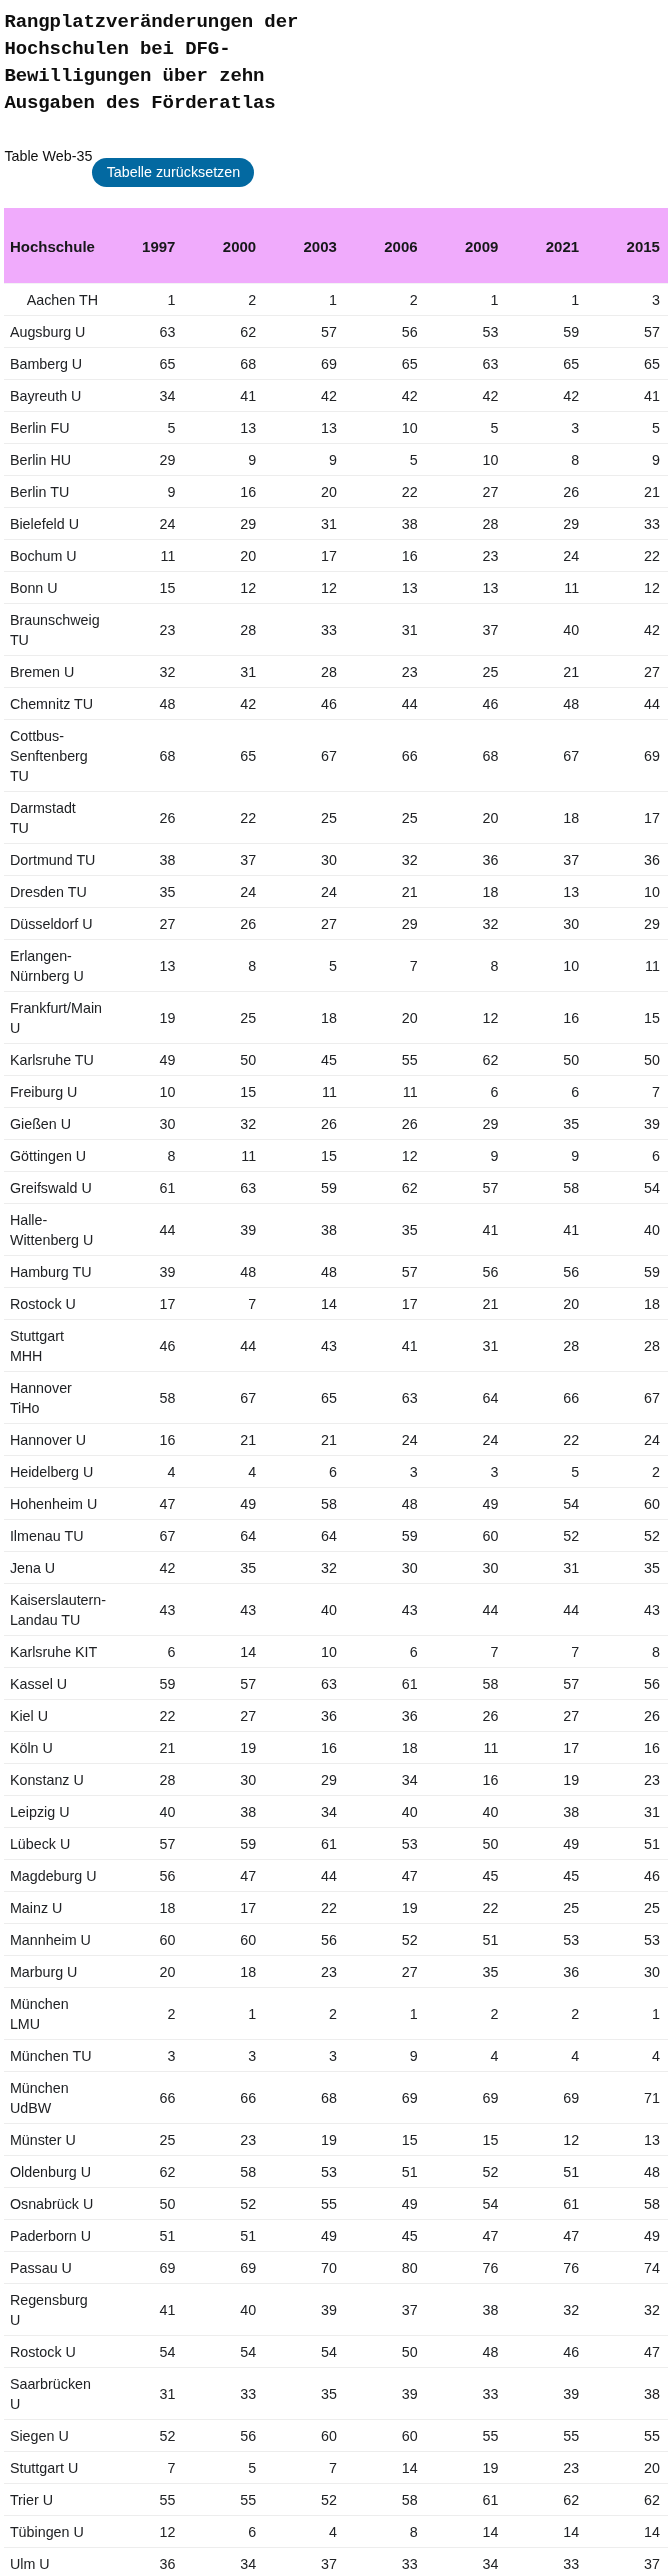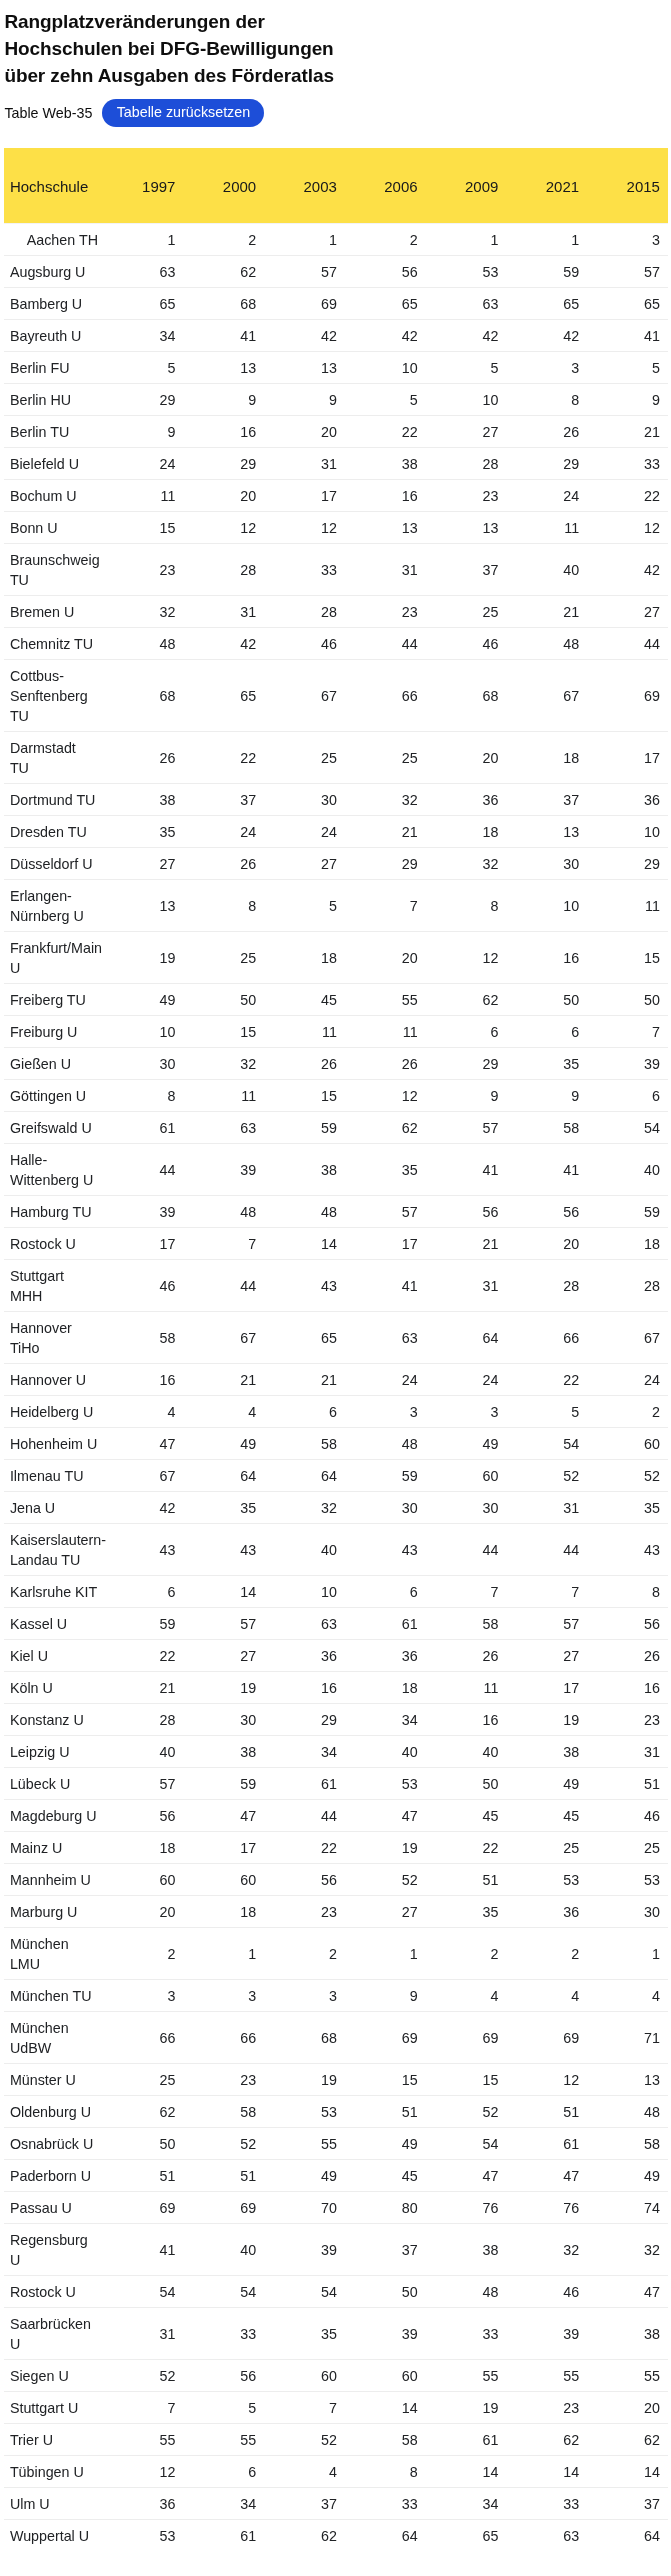--- a/index.html
+++ b/index.html
@@ -15,52 +15,53 @@
     padding: 3.3px 4.4px 16.5px 4.4px;
   }
   .title {
     font-size: 19px;
     font-weight: 700;
     line-height: 1.42;
     color: #0e0e0e;
     letter-spacing: -0.1px;
     margin: 5.5px 0 8.8px 0;
     max-width: 352px;
+    font-family: Liberation Mono, monospace;
   }
   .toolbar {
     display: flex;
     align-items: center;
-    gap: 10px;
     margin: 0 0 21px 0;
   }
   .table-label {
     font-size: 14.3px;
     color: #0e0e0e;
   }
   .reset-btn {
-    background: #1d4ed8;
+    background: #0369a1;
     color: #ffffff;
     font-family: inherit;
     font-size: 14.3px;
     line-height: 1;
     border: none;
     border-radius: 22px;
     padding: 6.6px 14.3px 7.7px 14.3px;
     cursor: pointer;
+    margin-top: 33px;
   }
   table.rank-table {
     width: 100%;
     border-collapse: collapse;
     table-layout: fixed;
   }
   .rank-table col.c-name { width: 98px; }
   .rank-table thead th {
-    background: #fde047;
+    background: #f0abfc;
     font-size: 15px;
-    font-weight: 400;
+    font-weight: 700;
     color: #17181a;
     padding: 29px 4.4px 26.4px 4.4px;
     line-height: 20px;
   }
   .rank-table th.name, .rank-table td.name {
     text-align: left;
     padding-left: 5.5px;
   }
   .rank-table th.num, .rank-table td.num {
     text-align: right;
@@ -307,21 +308,21 @@
           <td class="name">Frankfurt/Main U</td>
           <td class="num">19</td>
           <td class="num">25</td>
           <td class="num">18</td>
           <td class="num">20</td>
           <td class="num">12</td>
           <td class="num">16</td>
           <td class="num">15</td>
         </tr>
         <tr>
-          <td class="name">Freiberg TU</td>
+          <td class="name">Karlsruhe TU</td>
           <td class="num">49</td>
           <td class="num">50</td>
           <td class="num">45</td>
           <td class="num">55</td>
           <td class="num">62</td>
           <td class="num">50</td>
           <td class="num">50</td>
         </tr>
         <tr>
           <td class="name">Freiburg U</td>

